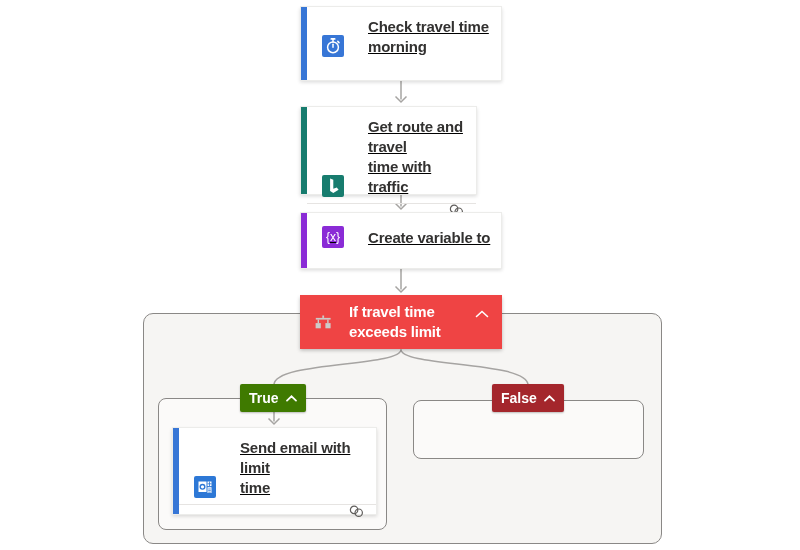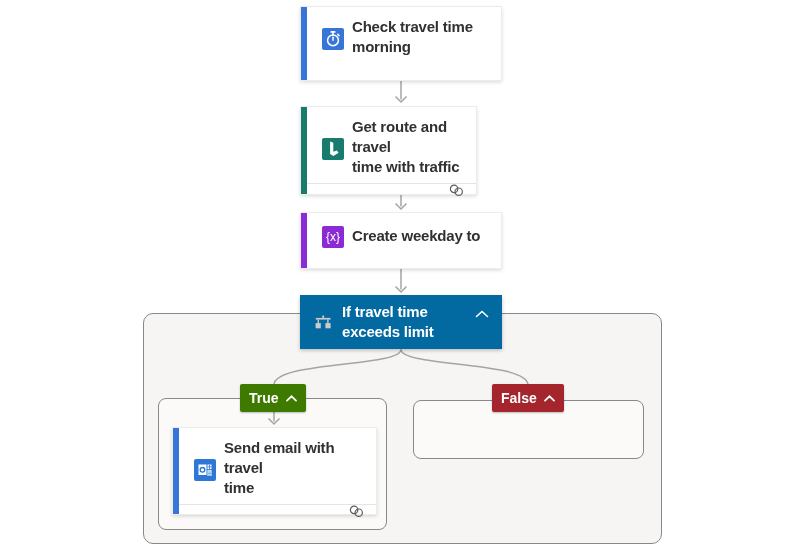--- a/index.html
+++ b/index.html
@@ -22,36 +22,36 @@
     box-shadow:0 1.6px 3.6px rgba(0,0,0,.14);box-sizing:border-box;
     display:flex;flex-direction:column;z-index:5;cursor:pointer;}
   .card-recurrence{left:300px;top:6px;width:202px;height:75px;}
   .card-bing{left:300px;top:106px;width:177px;height:89px;}
   .card-variable{left:300px;top:212px;width:202px;height:57px;}
   .card-send-email{left:172px;top:427px;width:205px;height:88px;}
   .accent{position:absolute;left:0;top:0;bottom:0;width:6px;}
   .accent.blue{background:#3776d6;}
   .accent.teal{background:#177c6e;}
   .accent.purple{background:#8a2bd6;}
-  .card-body{display:flex;align-items:center;gap:8px;margin-left:6px;padding:10px 6px 6px 15px;}
+  .card-body{display:flex;align-items:flex-end;gap:24px;margin-left:6px;padding:10px 6px 6px 15px;text-decoration:underline;}
   .icon-tile{width:22px;height:22px;border-radius:2px;flex:0 0 auto;margin-top:3px;
     display:flex;align-items:center;justify-content:center;}
   .icon-tile.blue{background:#3776d6;}
   .icon-tile.teal{background:#177c6e;}
   .icon-tile.purple{background:#8a2bd6;}
   .icon-tile.outlook{background:#2d78d6;}
   .glyph-x{color:#fff;font-size:12px;line-height:1;font-weight:400;}
   .card-title{font-size:15px;line-height:20px;font-weight:bold;color:#323130;letter-spacing:-0.2px;}
   .card-footer{margin-top:auto;margin-left:6px;height:27px;border-top:1px solid #e6e4e2;
     display:flex;align-items:center;justify-content:flex-end;padding-right:12px;}
 
   
   .condition-card{position:absolute;left:300px;top:295px;width:202px;height:54px;
-    background:#0369a1;box-shadow:0 1.6px 3.6px rgba(0,0,0,.25);box-sizing:border-box;
-    display:flex;align-items:center;gap:9px;padding-left:13px;z-index:5;cursor:pointer;}
+    background:#ef4444;box-shadow:0 1.6px 3.6px rgba(0,0,0,.25);box-sizing:border-box;
+    display:flex;align-items:center;gap:16px;padding-left:13px;z-index:5;cursor:pointer;}
   .condition-title{font-size:15px;line-height:20px;font-weight:bold;color:#ffffff;letter-spacing:-0.2px;}
   .condition-chevron{position:absolute;right:13px;top:9px;cursor:pointer;}
 
   
   .branch-badge{position:absolute;top:384px;height:28px;display:inline-flex;align-items:center;
     gap:7px;padding:0 9px;border-radius:2px;color:#fff;font-size:14px;font-weight:bold;
     z-index:6;box-shadow:0 1px 2px rgba(0,0,0,.25);cursor:pointer;box-sizing:border-box;}
   .branch-badge.true{left:240px;background:#3f7a00;}
   .branch-badge.false{left:492px;background:#a4262c;}
 </style>
@@ -123,21 +123,21 @@
     </div>
   </div>
 
   <div class="card card-variable">
     <span class="accent purple"></span>
     <div class="card-body">
       <span class="icon-tile purple">
         <span class="glyph-x">{x}</span>
       </span>
       <div class="card-title">
-        <div>Create weekday to</div>
+        <div>Create variable to</div>
       </div>
     </div>
   </div>
 
   <div class="condition-card">
     <svg width="20" height="15" viewBox="0 0 20 15">
       <g fill="#cdcbc9">
         <rect x="9.3" y="0.5" width="1.8" height="2.4"></rect>
         <rect x="2.8" y="2.9" width="14.8" height="1.7"></rect>
         <rect x="4.6" y="4.6" width="1.4" height="3.5"></rect>
@@ -178,21 +178,21 @@
         <svg width="22" height="22" viewBox="0 0 22 22">
           <rect x="4.5" y="5.5" width="8" height="10.5" fill="#ffffff"></rect>
           <circle cx="8.5" cy="10.8" r="2.3" fill="none" stroke="#2d78d6" stroke-width="1.4"></circle>
           <rect x="13.5" y="5.5" width="4" height="4.6" fill="#ffffff"></rect>
           <path d="M13.5 7.8h4M15.5 5.5v4.6" stroke="#2d78d6" stroke-width="0.8"></path>
           <rect x="13.5" y="11.2" width="4" height="5.8" fill="#ffffff"></rect>
           <path d="M14.2 13h2.6M14.2 14.6h2.6M14.2 16.2h2.6" stroke="#2d78d6" stroke-width="0.8"></path>
         </svg>
       </span>
       <div class="card-title">
-        <div>Send email with travel</div>
+        <div>Send email with limit</div>
         <div>time</div>
       </div>
     </div>
     <div class="card-footer">
       <svg width="15" height="13" viewBox="0 0 15 13">
         <g stroke="#5f5d5b" stroke-width="1.2" fill="none">
           <circle cx="5.1" cy="4.9" r="3.7"></circle>
           <circle cx="9.7" cy="7.7" r="3.7"></circle>
         </g>
       </svg>

